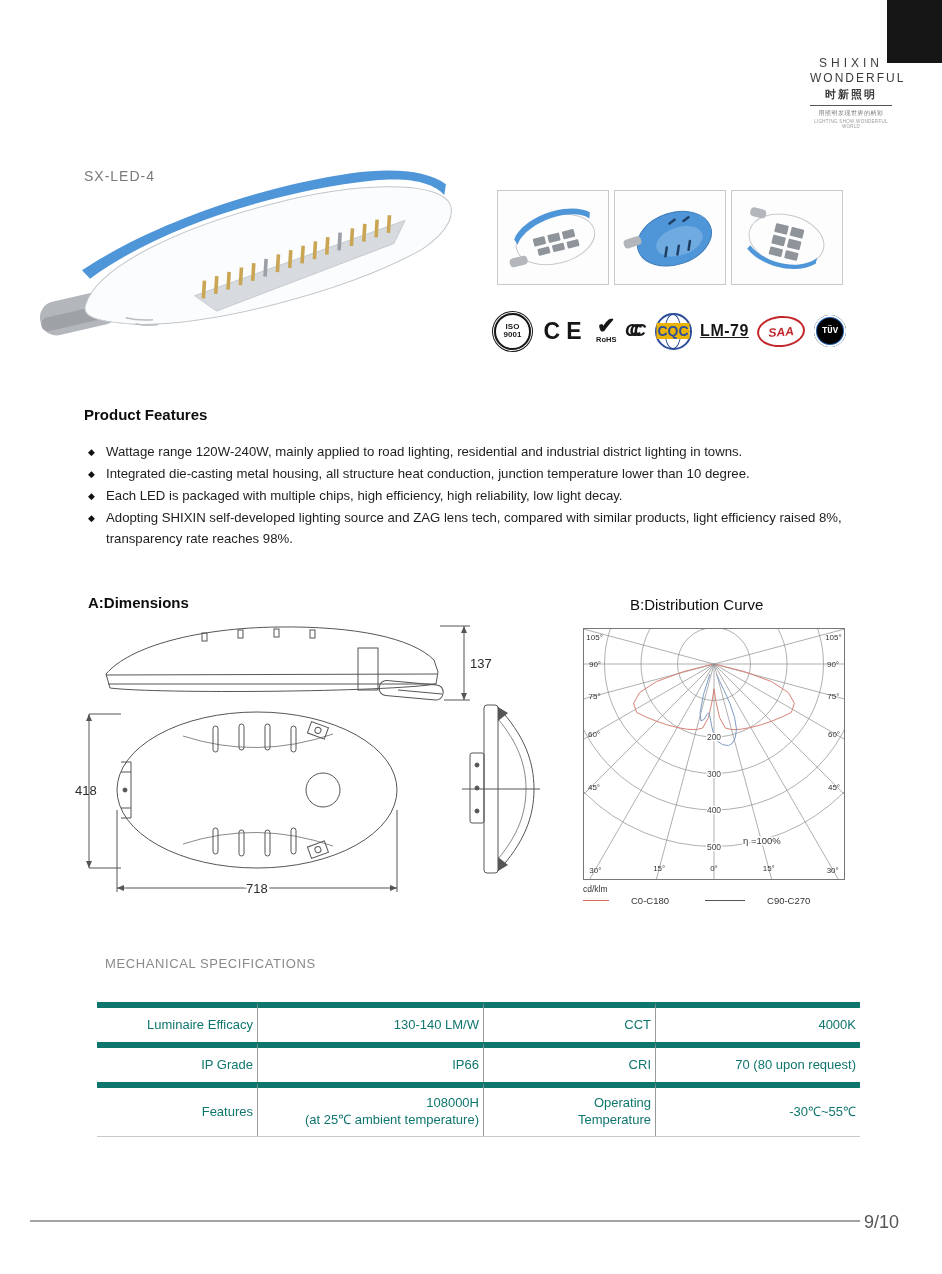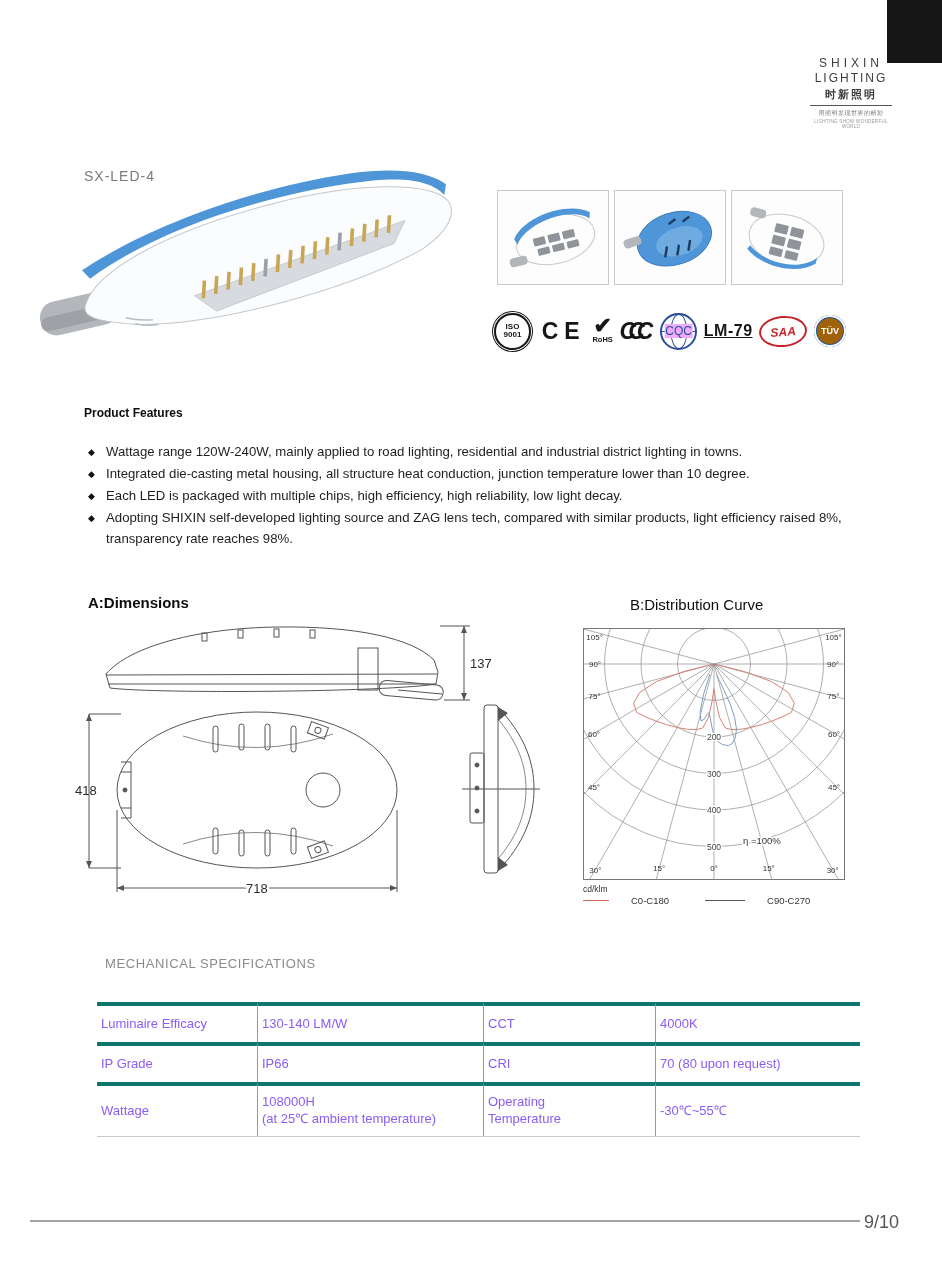--- a/index.html
+++ b/index.html
@@ -21,69 +21,69 @@
 
   
   .thumb{top:190px;width:110px;height:93px;background:#fdfdfd;border:1px solid #c9c9c9;display:flex;align-items:center;justify-content:center;}
   
   .certs{left:494px;top:311px;width:352px;height:40px;display:flex;align-items:center;justify-content:space-between;}
   .cert{display:flex;flex-direction:column;align-items:center;justify-content:center;color:#161616;}
   .cert-iso{width:33px;height:33px;border:2px solid #161616;border-radius:50%;box-shadow:0 0 0 1px #fff,0 0 0 2px #161616;font-size:8px;font-weight:700;line-height:8px;text-align:center;}
   .cert-ce{font-size:23px;font-weight:700;letter-spacing:6px;padding-left:4px;}
   .cert-rohs .chk{font-size:22px;line-height:16px;font-weight:700;}
   .cert-rohs .lbl{font-size:7.5px;font-weight:700;margin-top:1px;}
-  .cert-ccc{font-size:23px;font-weight:700;letter-spacing:-8px;padding-right:8px;font-style:italic;}
+  .cert-ccc{font-size:17px;font-weight:700;letter-spacing:-8px;padding-right:8px;font-style:italic;}
   .cert-cqc{width:33px;height:33px;border:2px solid #2b4d9b;border-radius:50%;position:relative;color:#2b4d9b;}
   .cert-cqc::before{content:"";position:absolute;left:50%;top:-1px;width:46%;height:100%;transform:translateX(-50%);border:1px solid #2b4d9b;border-radius:50%;}
   .cert-cqc::after{content:"";position:absolute;left:0;top:50%;width:100%;border-top:1px solid #2b4d9b;}
-  .cert-cqc .lbl{position:absolute;left:50%;top:50%;transform:translate(-50%,-50%);background:#f0abfc;font-size:12px;font-weight:400;z-index:2;padding:0 1px;}
+  .cert-cqc .lbl{position:absolute;left:50%;top:50%;transform:translate(-50%,-50%);background:#eab308;font-size:14px;font-weight:700;z-index:2;padding:0 1px;}
   .cert-lm79{font-size:16px;font-weight:700;letter-spacing:.5px;text-decoration:underline;}
   .cert-saa{width:44px;height:27px;border:2.5px solid #c2262b;border-radius:50%;transform:rotate(-5deg);align-items:center;justify-content:center;display:flex;color:#c2262b;font-size:12px;font-weight:700;font-style:italic;}
-  .cert-tuv{width:32px;height:32px;border-radius:50%;background:#a16207;color:#fff;display:flex;align-items:center;justify-content:center;font-size:9px;font-weight:700;box-shadow:inset 0 0 0 2px #fff,inset 0 0 0 3px #1c57a5;}
-
-  
-  .feat-head{left:84px;top:406px;font-size:12px;font-weight:700;color:#0d0d0d;}
+  .cert-tuv{width:32px;height:32px;border-radius:50%;background:#000000;color:#fff;display:flex;align-items:center;justify-content:center;font-size:9px;font-weight:700;box-shadow:inset 0 0 0 2px #fff,inset 0 0 0 3px #1c57a5;font-family:Liberation Mono, monospace;}
+
+  
+  .feat-head{left:84px;top:406px;font-size:15px;font-weight:700;color:#0d0d0d;}
   .feat-list{left:88px;top:441px;width:800px;}
   .feat-item{display:flex;font-size:13.2px;color:#1e1e1e;line-height:21px;}
   .feat-item .bullet{width:18px;font-size:9px;color:#111;flex:none;padding-top:1px;}
   .feat-item .txt{flex:1;}
 
   
   .dim-head{left:88px;top:594px;font-size:15px;font-weight:700;color:#0d0d0d;}
   .dist-head{left:630px;top:596px;font-size:15px;font-weight:400;color:#0d0d0d;text-align:center;}
 
   
   .legend{left:583px;top:884px;font-size:8.5px;color:#333;}
   .legend .unit{margin-bottom:1px;}
   .legend .row{display:flex;align-items:center;gap:22px;font-size:9.5px;}
   .legline{display:inline-block;width:26px;height:0;border-top:1.5px solid #555;}
 
   
   .spec-head{left:105px;top:956px;font-size:13px;color:#8a8a8a;letter-spacing:.6px;}
   .spec-table{left:97px;top:1002px;width:763px;display:grid;grid-template-columns:160px 226px 172px 205px;border-bottom:1px solid #c9c9c9;}
-  .cell{border-top:4px solid #0f766e;display:flex;flex-direction:column;align-items:flex-start;justify-content:center;
-        font-size:13px;color:#8b5cf6;line-height:1.3;text-align:center;padding:2px 4px;box-sizing:border-box;}
+  .cell{border-top:6px solid #0f766e;display:flex;flex-direction:column;align-items:flex-end;justify-content:center;
+        font-size:13px;color:#0f766e;line-height:1.3;text-align:center;padding:2px 4px;box-sizing:border-box;}
   .cell.vline{border-left:1px solid #9a9a9a;}
   .r12{height:40px;} .r3{height:54px;}
 
   
   .foot-line{left:30px;top:1220px;width:830px;border-top:2px solid #a3a3a3;}
   .foot-page{left:864px;top:1212px;font-size:18px;color:#555;}
 
   svg text{font-family:"Liberation Sans",sans-serif;}
 </style>
 </head>
 <body>
 
 <div class="page">
 
   <div class="abs black-box"></div>
   <div class="abs logo">
     <div class="logo-l1">SHIXIN</div>
-    <div class="logo-l2">LIGHTING</div>
+    <div class="logo-l2">WONDERFUL</div>
     <div class="logo-l3">时新照明</div>
     <div class="logo-t1">用照明发现世界的精彩</div>
     <div class="logo-t2">LIGHTING SHOW WONDERFUL WORLD</div>
   </div>
 
   <div class="abs model">SX-LED-4</div>
 
   <svg class="abs" style="left:38px;top:164px;" width="445" height="185" viewBox="0 0 445 185">
     <g transform="rotate(-13 222 95)">
       <rect x="-6" y="90" width="80" height="34" rx="16" fill="#b3b7bb"></rect>
@@ -368,21 +368,21 @@
         <div>IP66</div>
       </div>
     <div class="cell r12 vline">
         <div>CRI</div>
       </div>
     <div class="cell r12 vline">
         <div>70  (80 upon request)</div>
       </div>
 
     <div class="cell r3">
-        <div>Wattage</div>
+        <div>Features</div>
       </div>
     <div class="cell r3 vline">
       <div>108000H</div>
       <div>(at 25℃ ambient temperature)</div>
     </div>
     <div class="cell r3 vline">
       <div>Operating</div>
       <div>Temperature</div>
     </div>
     <div class="cell r3 vline">

